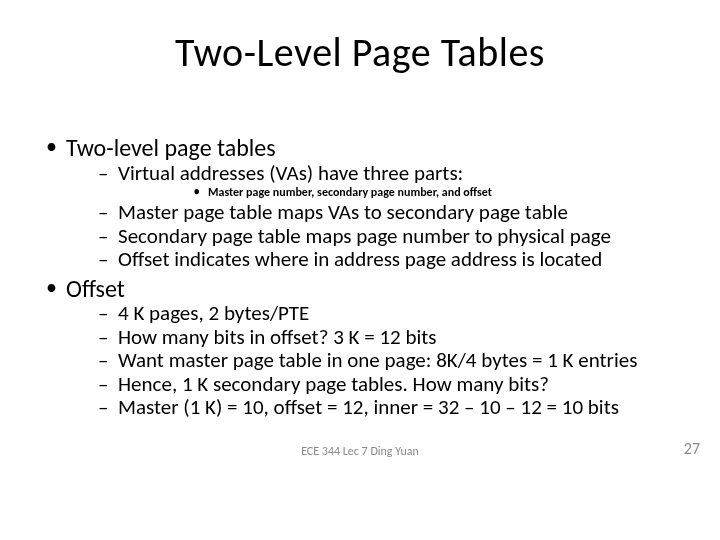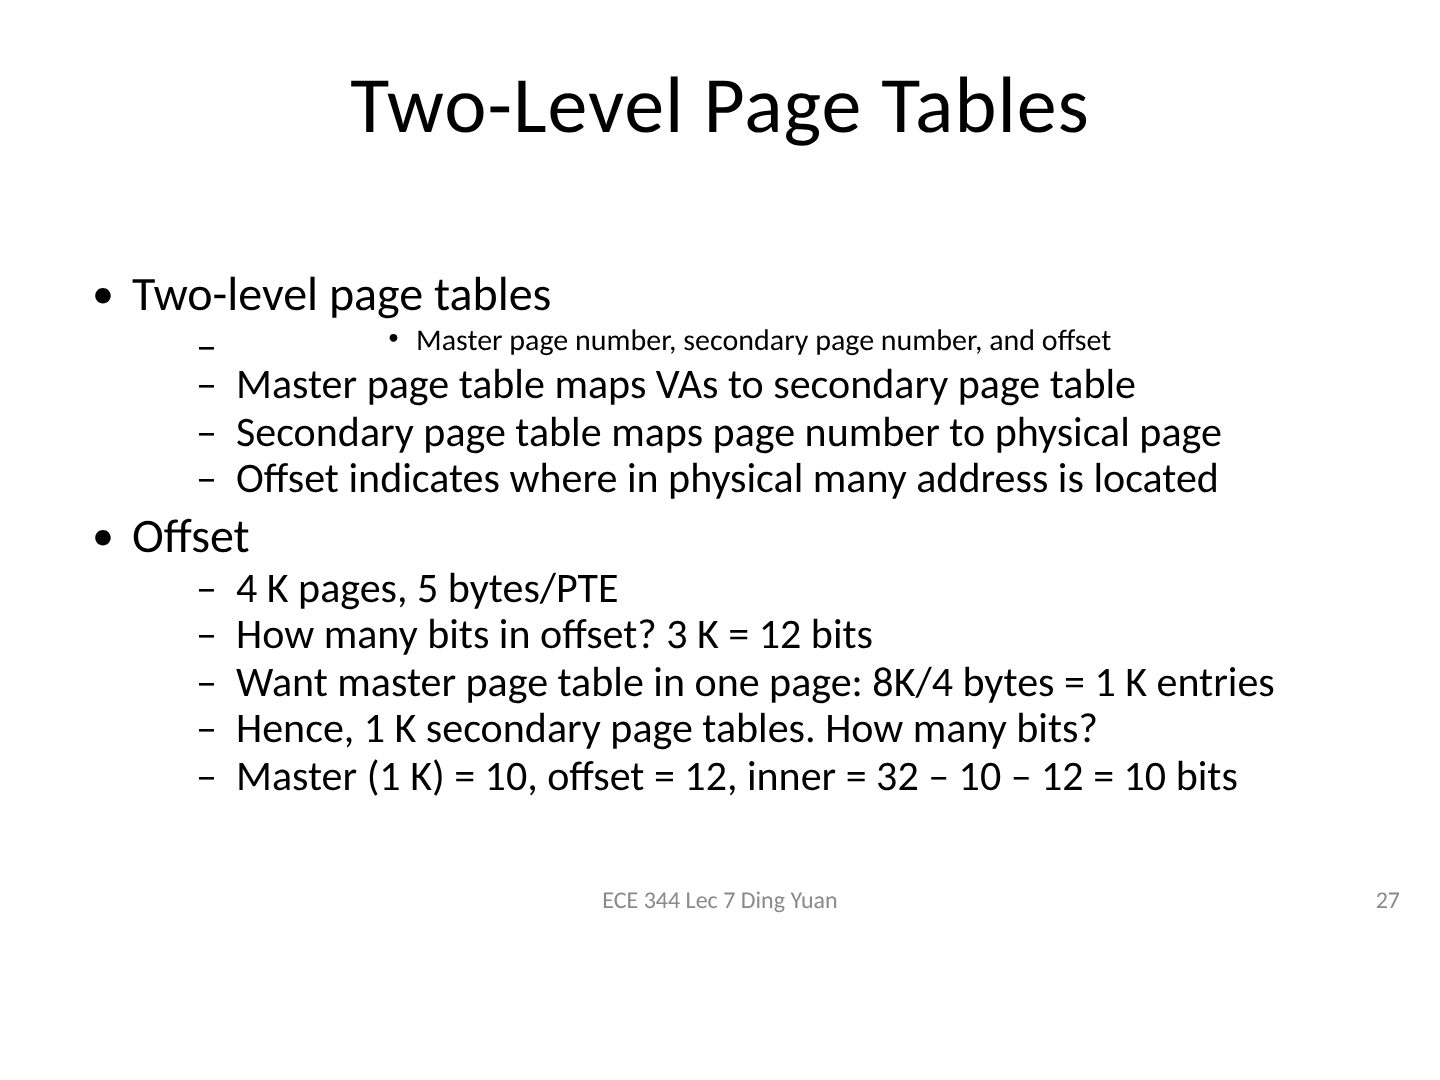--- a/index.html
+++ b/index.html
@@ -64,22 +64,22 @@
     content: "–";
     position: absolute;
     left: 32px;
     top: 0;
     font-size: 21px;
   }
 
   .lvl3 > li {
     position: relative;
     padding-left: 90px;
-    font-size: 15px;
-    font-weight: normal;
+    font-size: 12px;
+    font-weight: bold;
     line-height: 1.3;
   }
   .lvl3 > li::before {
     content: "•";
     position: absolute;
     left: 76px;
     top: 0;
     font-size: 11px;
   }
 
@@ -89,52 +89,53 @@
     left: 0;
     width: 720px;
     text-align: center;
     font-size: 12px;
     color: #8a8a8a;
   }
   .footer-right {
     position: absolute;
     bottom: 14px;
     right: 20px;
-    font-size: 12px;
+    font-size: 16px;
     color: #8a8a8a;
   }
 </style>
 </head>
 <body>
 
 <div class="slide">
 
   <div class="title">Two-Level Page Tables</div>
 
   <div class="body">
     <ul class="lvl1">
       <li>
         <span>Two-level page tables</span>
         <ul class="lvl2">
           <li>
+            <span>Virtual addresses (VAs) have three parts:</span>
             <ul class="lvl3">
               <li>
                 <span>Master page number, secondary page number, and offset</span>
               </li>
             </ul>
           </li>
           <li><span>Master page table maps VAs to secondary page table</span></li>
           <li><span>Secondary page table maps page number to physical page</span></li>
-          <li><span>Offset indicates where in physical many address is located</span></li>
+          <li><span>Offset indicates where in address page address is located</span></li>
         </ul>
       </li>
       <li>
         <span>Offset</span>
         <ul class="lvl2">
-          <li><span>4 K pages, 5 bytes/PTE</span></li>
+          <li><span>4 K pages, 2 bytes/PTE</span></li>
           <li><span>How many bits in offset? 3 K = 12 bits</span></li>
           <li><span>Want master page table in one page: 8K/4 bytes = 1 K entries</span></li>
           <li><span>Hence, 1 K secondary page tables.  How many bits?</span></li>
           <li><span>Master (1 K) = 10, offset = 12, inner = 32 – 10 – 12 = 10 bits</span></li>
         </ul>
       </li>
     </ul>
   </div>
 
   <div class="footer-center">ECE 344 Lec 7 Ding Yuan</div>

